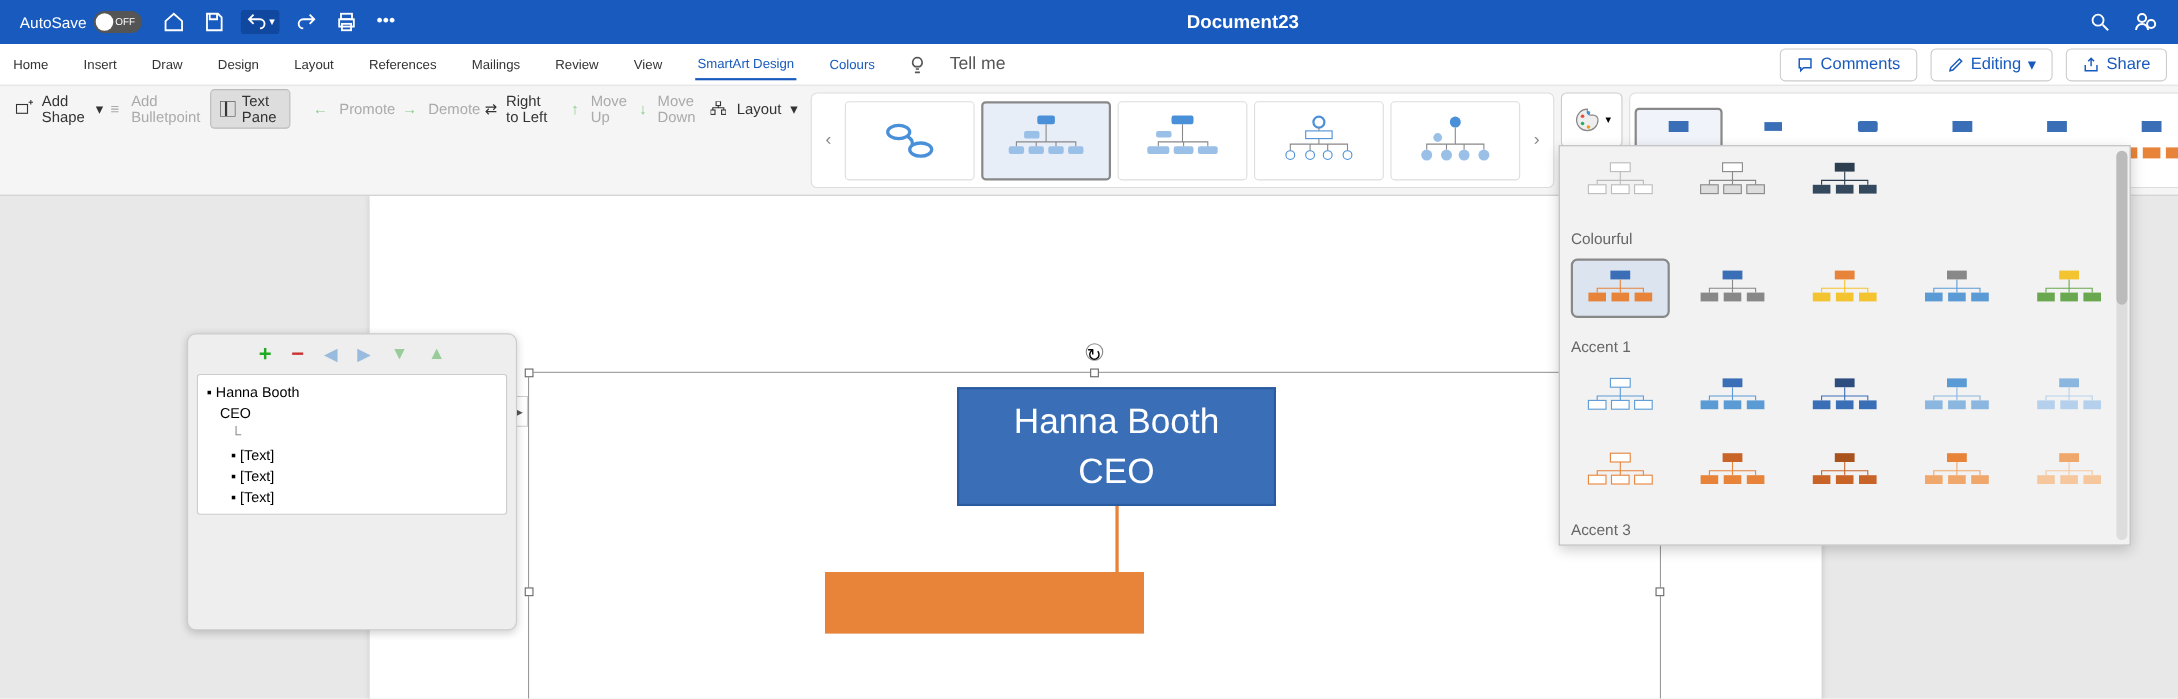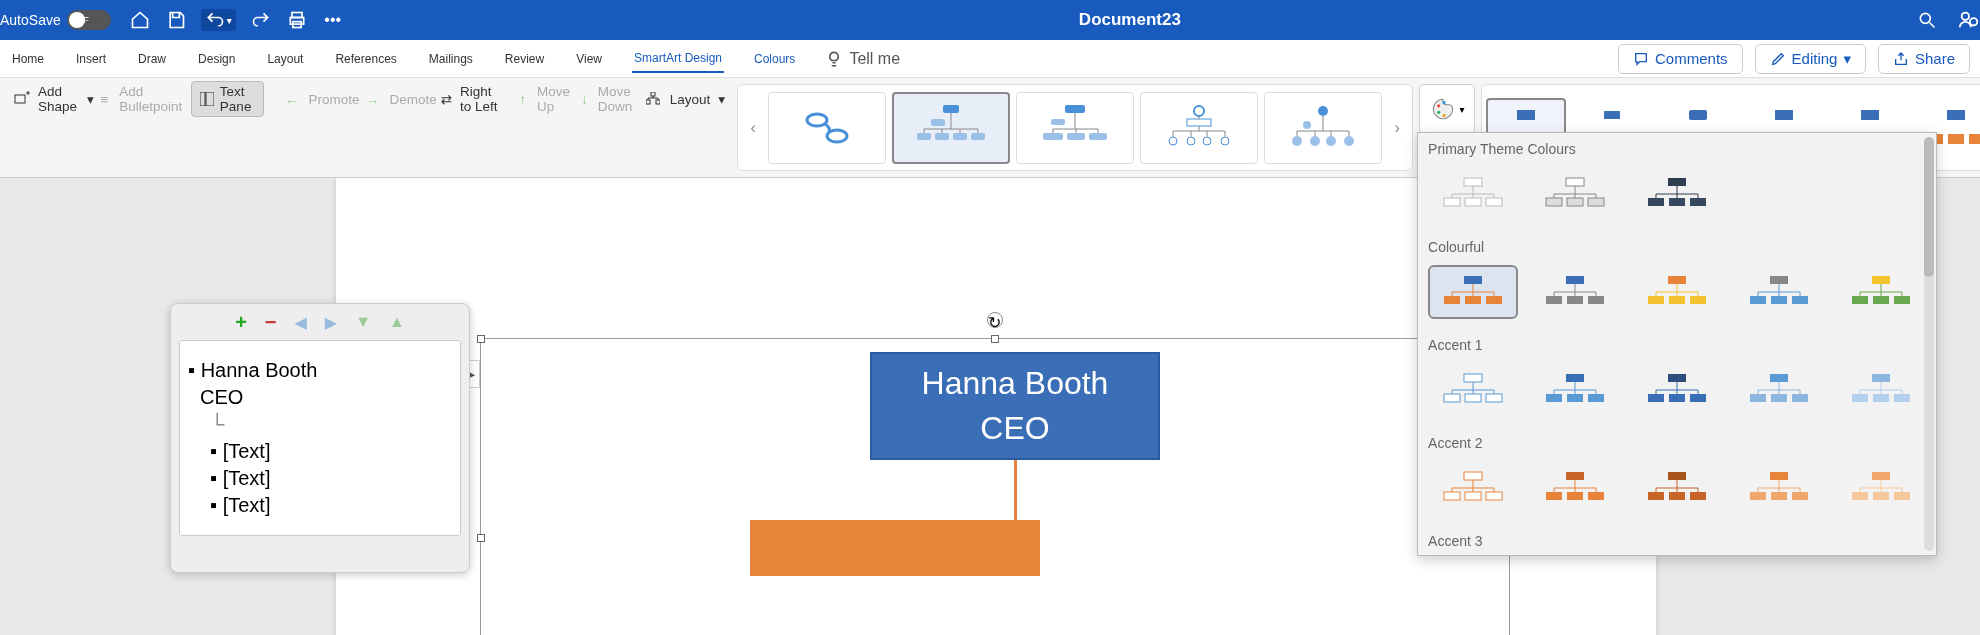--- a/index.html
+++ b/index.html
@@ -1,35 +1,35 @@
 <!DOCTYPE html>
 <html><head>
 <meta charset="utf-8">
 <style>
 * { margin: 0; padding: 0; box-sizing: border-box; font-family: -apple-system, "Segoe UI", sans-serif; }
 body { background: #e8e8e8; width: 1980px; height: 635px; overflow: hidden; position: relative; }
 
 
-.titlebar { background: #185abd; height: 40px; display: flex; align-items: center; padding: 0 0; color: white; }
+.titlebar { background: #185abd; height: 40px; display: flex; align-items: center; padding: 0 18px; color: white; }
 .autosave { display: flex; align-items: center; gap: 6px; font-size: 14px; }
 .toggle { background: #555; border-radius: 10px; width: 44px; height: 20px; display: flex; align-items: center; padding: 2px; position: relative; }
 .toggle-knob { background: white; width: 16px; height: 16px; border-radius: 50%; }
-.toggle-label { position: absolute; right: 22px; font-size: 9px; color: white; }
+.toggle-label { position: absolute; right: 6px; font-size: 9px; color: white; }
 .tb-icons { display: flex; gap: 14px; margin-left: 18px; align-items: center; }
 .tb-icon { width: 22px; height: 22px; display: flex; align-items: center; justify-content: center; cursor: pointer; }
 .tb-icon.active { background: #1048a0; border-radius: 3px; padding: 2px 4px; width: auto; }
 .doc-title { flex: 1; text-align: center; font-size: 17px; font-weight: 600; }
 .tb-right { display: flex; gap: 20px; }
 
 
 .ribbon-tabs { background: white; height: 38px; display: flex; align-items: center; padding: 0 10px; border-bottom: 1px solid #ddd; gap: 28px; }
 .tab { font-size: 12px; color: #333; padding: 6px 2px; cursor: pointer; }
 .tab.active { color: #185abd; border-bottom: 2px solid #185abd; font-weight: 500; }
 .tab.muted { color: #185abd; }
-.tellme-wrap { display: flex; align-items: center; gap: 6px; color: #555; }
+.tellme-wrap { display: flex; align-items: center; gap: 20px; color: #555; }
 .right-actions { margin-left: auto; display: flex; gap: 12px; }
 .action-btn { border: 1px solid #ccc; background: white; padding: 5px 14px; border-radius: 5px; display: flex; align-items: center; gap: 6px; font-size: 15px; color: #185abd; cursor: pointer; }
 
 
 .ribbon { background: #f5f5f5; height: 100px; display: flex; padding: 6px 8px; gap: 6px; border-bottom: 1px solid #ccc; position: relative; z-index: 5; }
 .grp { display: flex; flex-direction: row; gap: 4px; padding: 2px 6px; }
 .grp-row { display: flex; align-items: center; gap: 8px; font-size: 13.5px; color: #333; height: 26px; }
 .grp-row.disabled { color: #aaa; }
 .grp-row .mini-icon { width: 18px; display: flex; justify-content: center; }
 .textpane-btn { background: #ddd; border: 1px solid #bbb; border-radius: 4px; padding: 2px 8px; display: flex; align-items: center; gap: 6px; }
@@ -67,21 +67,21 @@
 .node-ceo .line2 { font-size: 32px; margin-top: 8px; }
 .connector { position: absolute; left: 534px; top: 122px; width: 3px; height: 60px; background: #e8833a; }
 .node-child { position: absolute; left: 270px; top: 182px; width: 290px; height: 56px; background: #e8833a; }
 
 
 .textpane { position: absolute; left: 170px; top: 125px; width: 300px; height: 270px; background: #eeeeee; border: 1px solid #ccc; border-radius: 8px; box-shadow: 0 2px 8px rgba(0,0,0,0.2); z-index: 20; }
 .tp-header { height: 28px; display: flex; align-items: center; padding: 0 10px; gap: 8px; border-bottom: 1px solid #ddd; }
 .tp-dot { width: 11px; height: 11px; border-radius: 50%; background: #ccc; }
 .tp-title { flex: 1; text-align: center; font-size: 13px; color: #777; }
 .tp-tools { height: 36px; display: flex; align-items: center; justify-content: center; gap: 18px; }
-.tp-content { background: white; margin: 0 8px 8px; border: 1px solid #ccc; border-radius: 3px; padding: 16px 8px; font-size: 20px; }
+.tp-content { background: white; margin: 0 8px 8px; border: 1px solid #ccc; border-radius: 3px; padding: 6px 8px; font-size: 13px; }
 .tp-item { padding: 2px 0; }
 .tp-sub { padding-left: 22px; }
 
 
 .color-panel { position: absolute; top: 0; left: 0; width: 520px; background: #f2f2f2; border: 1px solid #bbb; box-shadow: 0 4px 12px rgba(0,0,0,0.2); z-index: 50; }
 .cp-section-label { font-size: 14px; color: #666; padding: 8px 10px 6px; }
 .cp-row { display: flex; gap: 12px; padding: 4px 10px 10px; }
 .cp-swatch { width: 90px; height: 54px; border-radius: 6px; cursor: pointer; display: flex; align-items: center; justify-content: center; }
 .cp-swatch.selected { border: 2px solid #888; background: #dbe4ef; }
 .cp-scrollbar { position: absolute; right: 2px; top: 4px; bottom: 4px; width: 10px; background: #ddd; border-radius: 5px; }
@@ -322,21 +322,20 @@
           <circle cx="13" cy="18" r="1.5" fill="#f39c12"></circle>
           <circle cx="13" cy="6" r="1.5" fill="#3498db"></circle>
         </svg>
       <span style="font-size:10px">▾</span>
     </div>
 
     <div class="color-panel" style="left:-2px; top:48px;">
       <div class="cp-scrollbar">
           <div class="cp-thumb"></div>
         </div>
-      <div class="cp-section-label">Primary Theme Colours</div>
       <div class="cp-row">
         <div class="cp-swatch">
             <svg width="70" height="40" viewBox="0 0 70 40">
               <rect x="26" y="4" width="18" height="8" fill="white" stroke="#bbb"></rect>
               <rect x="6" y="24" width="16" height="8" fill="white" stroke="#bbb"></rect>
               <rect x="27" y="24" width="16" height="8" fill="white" stroke="#bbb"></rect>
               <rect x="48" y="24" width="16" height="8" fill="white" stroke="#bbb"></rect>
               <path d="M35 12 V20 M14 24 V20 H56 V24 M35 24 V20" stroke="#bbb" fill="none"></path>
             </svg>
           </div>
@@ -448,21 +447,20 @@
         <div class="cp-swatch">
             <svg width="70" height="40" viewBox="0 0 70 40">
               <rect x="26" y="4" width="18" height="8" fill="#8ab6e0"></rect>
               <rect x="6" y="24" width="16" height="8" fill="#b5d0ec"></rect>
               <rect x="27" y="24" width="16" height="8" fill="#b5d0ec"></rect>
               <rect x="48" y="24" width="16" height="8" fill="#b5d0ec"></rect>
               <path d="M35 12 V20 M14 24 V20 H56 V24 M35 24 V20" stroke="#b5d0ec" fill="none"></path>
             </svg>
           </div>
       </div>
-      <div class="cp-section-label">Accent 2</div>
       <div class="cp-row">
         <div class="cp-swatch">
             <svg width="70" height="40" viewBox="0 0 70 40">
               <rect x="26" y="4" width="18" height="8" fill="white" stroke="#e8833a"></rect>
               <rect x="6" y="24" width="16" height="8" fill="white" stroke="#e8833a"></rect>
               <rect x="27" y="24" width="16" height="8" fill="white" stroke="#e8833a"></rect>
               <rect x="48" y="24" width="16" height="8" fill="white" stroke="#e8833a"></rect>
               <path d="M35 12 V20 M14 24 V20 H56 V24 M35 24 V20" stroke="#e8833a" fill="none"></path>
             </svg>
           </div>

